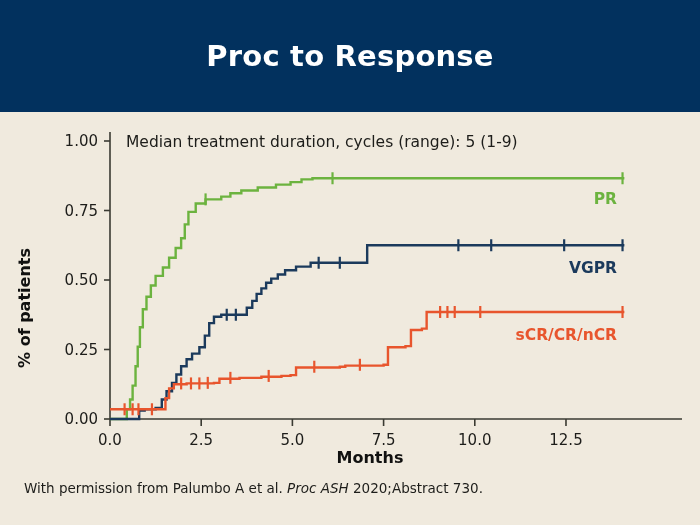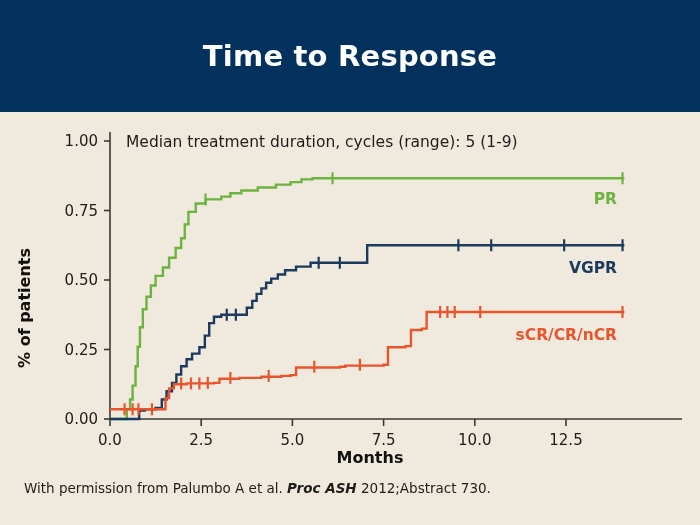--- a/index.html
+++ b/index.html
@@ -106,30 +106,29 @@
   }
   #footer .credit {
     font-family: "DejaVu Sans", "Liberation Sans", sans-serif;
     font-size: 13.5px;
     color: #1d1d1a;
     white-space: nowrap;
     line-height: 18px;
   }
   #footer .credit .ital {
     font-style: italic;
-    font-weight: bold;
   }
 </style>
 </head>
 <body>
 
 <div id="slide">
 
   <div id="header">
-    <div class="title-line">Time to Response</div>
+    <div class="title-line">Proc to Response</div>
   </div>
 
   <div id="chart-area">
     <svg id="chart-svg" width="700" height="365" viewBox="0 0 700 365">
       <g>
         <text class="annotation-text" id="annotation-label" x="126" y="35">Median treatment duration, cycles (range): 5 (1-9)</text>
       </g>
       <g id="axes-group">
           <line x1="110" y1="20" x2="110" y2="307" class="axis-line"></line>
           <line x1="110" y1="307" x2="682" y2="307" class="axis-line"></line>
@@ -195,16 +194,16 @@
           <text x="617.056338028169" y="227.77" class="series-label" fill="#e8552d" text-anchor="end">sCR/CR/nCR</text>
         </g>
       <g>
         <text class="axis-title" id="x-axis-title" x="370" y="351" text-anchor="middle">Months</text>
         <text class="axis-title" id="y-axis-title" x="30" y="196" text-anchor="middle" transform="rotate(-90 30 196)">% of patients</text>
       </g>
     </svg>
   </div>
 
   <div id="footer">
-    <div class="credit"><span>With permission from Palumbo A et al. </span><span class="ital">Proc ASH</span><span> 2012;Abstract 730.</span></div>
+    <div class="credit"><span>With permission from Palumbo A et al. </span><span class="ital">Proc ASH</span><span> 2020;Abstract 730.</span></div>
   </div>
 
 </div>
 
 </body></html>

